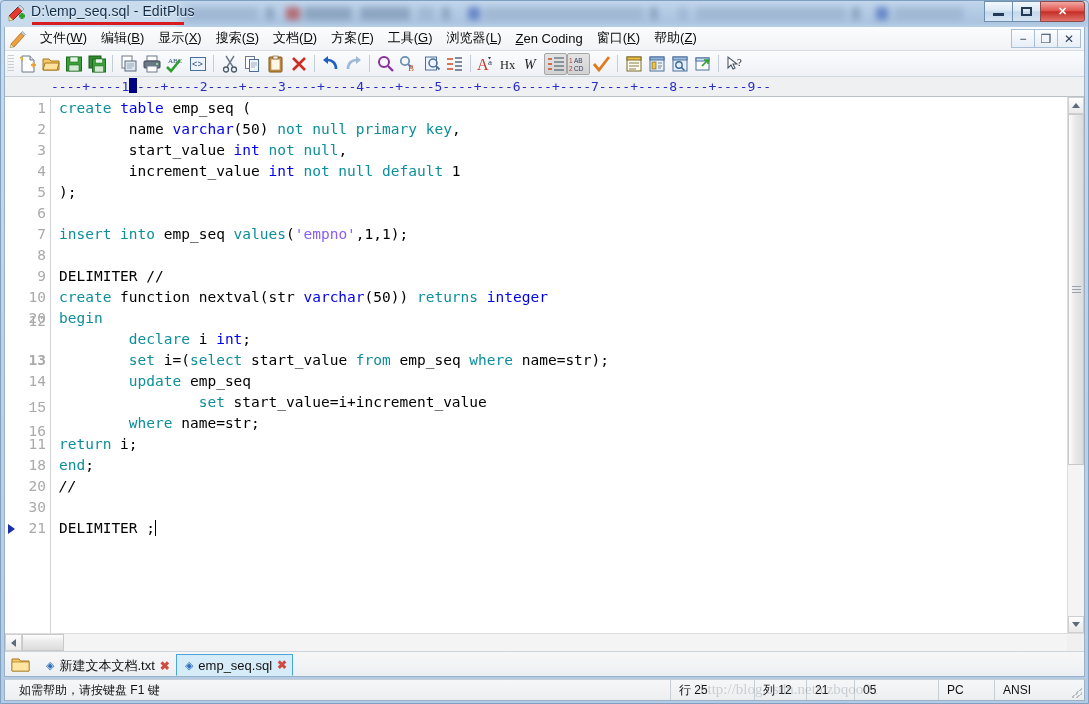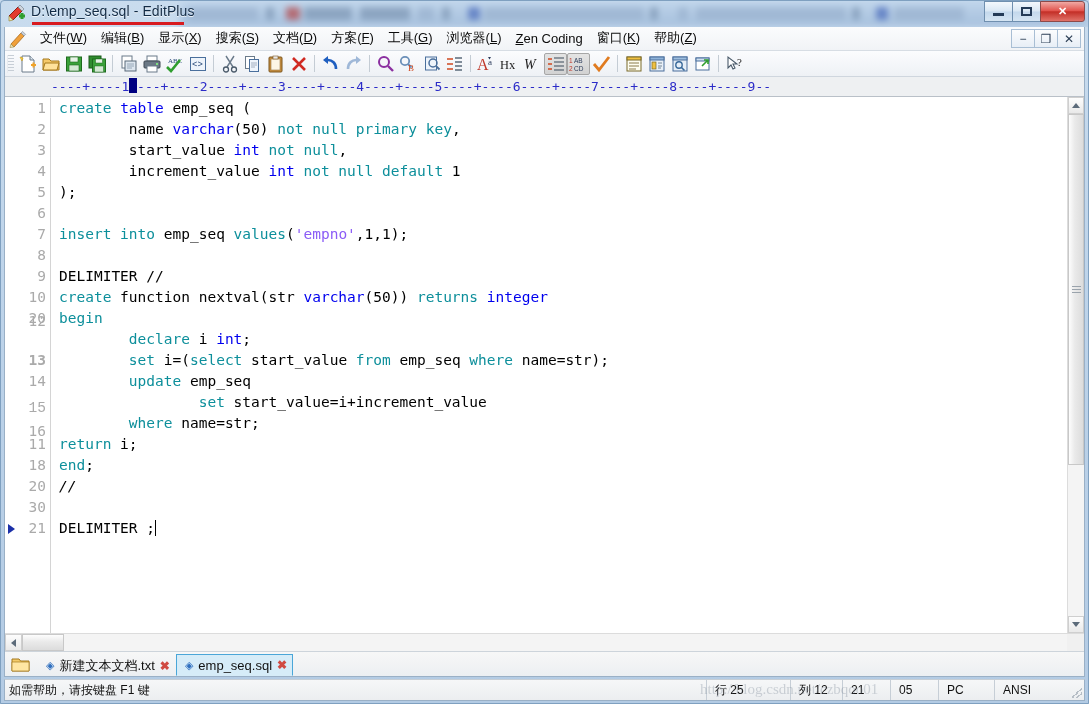--- a/index.html
+++ b/index.html
@@ -255,31 +255,31 @@
 
   
   .statusbar {
     position: absolute; left: 4px; bottom: 3px; width: 1081px; height: 22px;
     background: linear-gradient(180deg,#f6f7f8,#eceef0);
     border: 1px solid #9ab0c6;
     border-top: 1px solid #c6ced6;
     display: flex; align-items: center;
     font-size: 12px; color: #111;
   }
-  .st-msg { padding-left: 4px; flex: 1; white-space: nowrap; }
+  .st-msg { padding-left: 14px; flex: 1; white-space: nowrap; }
   .st-cell {
     border-left: 1px solid #c6ced6;
     height: 20px; display: flex; align-items: center;
     padding: 0 8px; white-space: nowrap;
   }
   .st-row { width: 84px; }
   .st-col { width: 52px; }
   .st-a  { width: 48px; }
   .st-b  { width: 48px; }
-  .st-c  { width: 56px; }
+  .st-c  { width: 56px; margin-left: 36px; }
   .st-d  { width: 74px; }
   .st-grip { width: 16px; height: 20px; position: relative; }
   .st-grip:after {
     content:""; position:absolute; right:2px; bottom:2px; width:10px; height:10px;
     background:
       linear-gradient(135deg, transparent 45%, #b6bec6 45%, #b6bec6 55%, transparent 55%),
       linear-gradient(135deg, transparent 70%, #b6bec6 70%, #b6bec6 80%, transparent 80%);
   }
 
   

